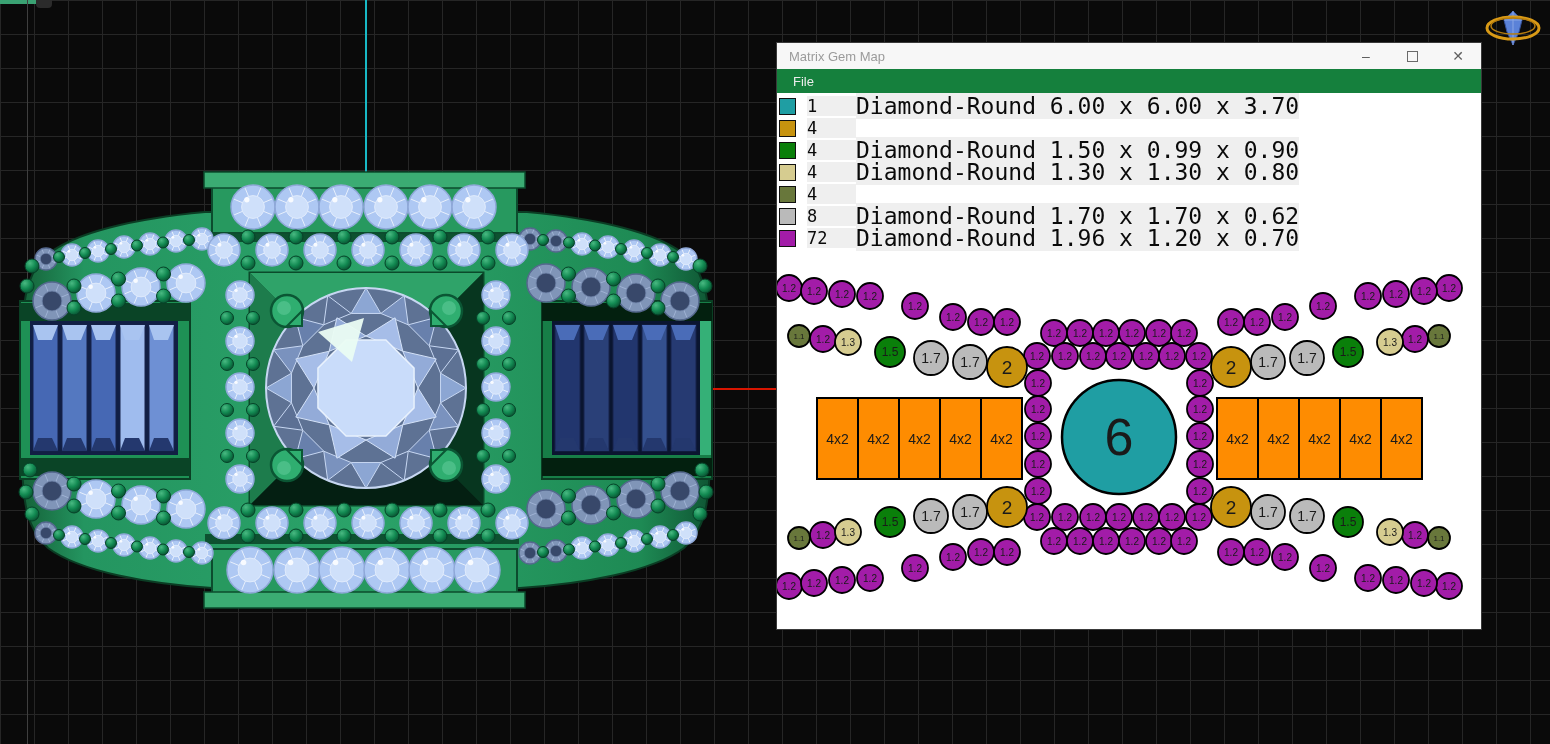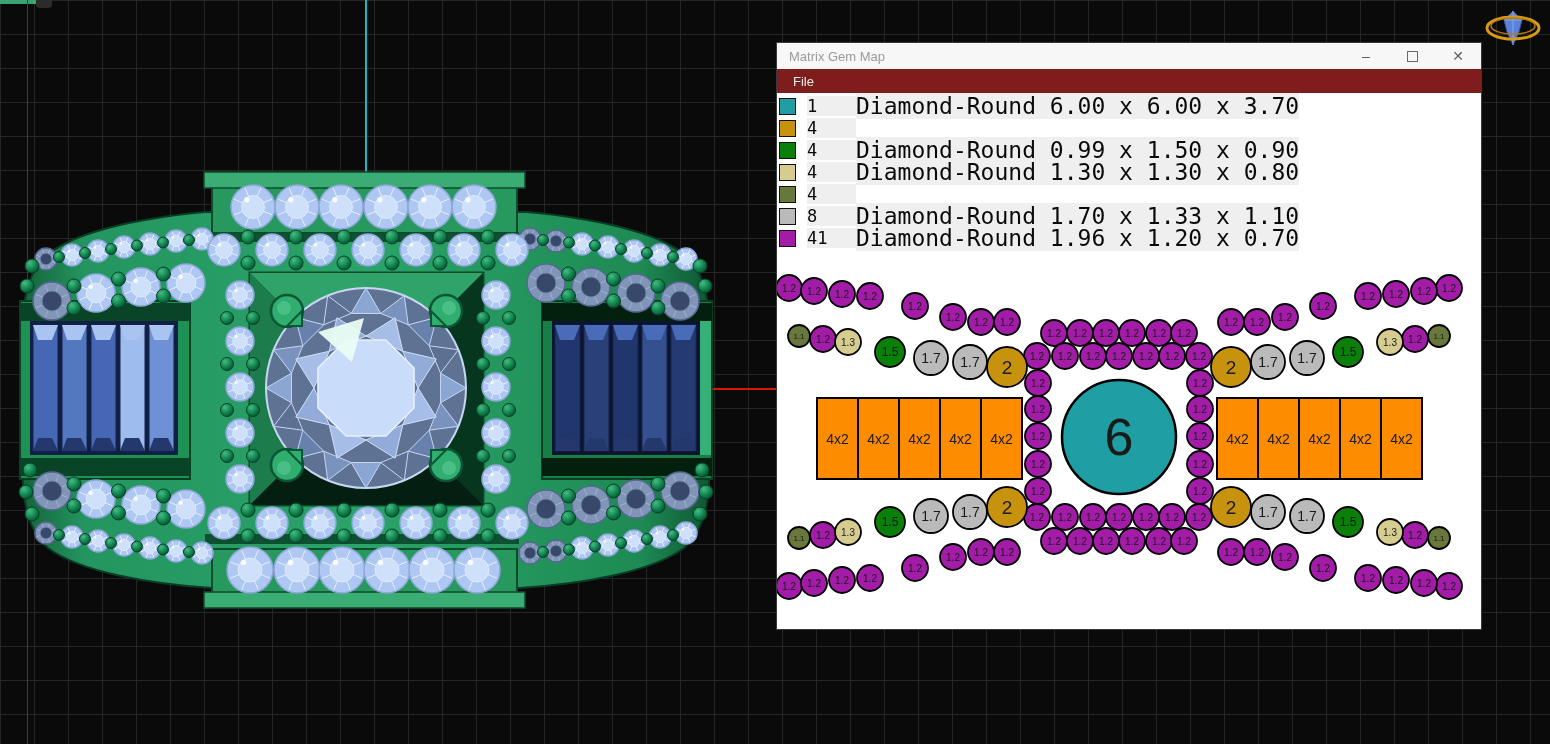--- a/index.html
+++ b/index.html
@@ -19,21 +19,21 @@
   #matrix-logo{position:absolute;left:1482px;top:5px;}
 
   
   #gem-window{position:absolute;left:776px;top:42px;width:706px;height:588px;
               border:1px solid #3a3a3a;box-sizing:border-box;background:#fff;}
   #title-bar{height:26px;background:#f7f7f7;display:flex;align-items:center;}
   #title-text{color:#9b9b9b;font-size:13px;padding-left:12px;flex:1;white-space:nowrap;}
   .win-btn{width:46px;height:26px;display:flex;align-items:center;justify-content:center;
            color:#5f5f5f;font-size:14px;}
   #maximize-box{width:9px;height:9px;border:1px solid #6a6a6a;display:inline-block;}
-  #menu-bar{height:24px;background:#7f1d1d;display:flex;align-items:center;}
+  #menu-bar{height:24px;background:#15803d;display:flex;align-items:center;}
   #file-menu{color:#ececec;font-size:13px;padding:0 10px;margin-left:6px;height:100%;
              display:flex;align-items:center;}
   #content{position:relative;width:704px;height:536px;background:#fff;overflow:hidden;}
   #legend{position:absolute;left:0;top:2px;}
   .legend-row{height:22px;display:flex;align-items:center;}
   .legend-swatch{width:15px;height:15px;border:1px solid #101010;margin-left:2px;flex:none;}
   .legend-count{font-family:"DejaVu Sans Mono",monospace;font-size:17px;color:#0a0a0a;
                 margin-left:11px;width:49px;background:#efefef;}
   .legend-desc{font-family:"DejaVu Sans Mono",monospace;font-size:23px;color:#0a0a0a;
                background:#efefef;white-space:pre;}
@@ -1753,37 +1753,37 @@
             <span class="legend-count">1</span>
             <span class="legend-desc">Diamond-Round 6.00 x 6.00 x 3.70</span>
           </div>
           <div class="legend-row">
             <span class="legend-swatch" style="background: rgb(199, 147, 15);"></span>
             <span class="legend-count">4</span>
           </div>
           <div class="legend-row">
             <span class="legend-swatch" style="background: rgb(10, 127, 10);"></span>
             <span class="legend-count">4</span>
-            <span class="legend-desc">Diamond-Round 0.99 x 1.50 x 0.90</span>
+            <span class="legend-desc">Diamond-Round 1.50 x 0.99 x 0.90</span>
           </div>
           <div class="legend-row">
             <span class="legend-swatch" style="background: rgb(214, 204, 144);"></span>
             <span class="legend-count">4</span>
             <span class="legend-desc">Diamond-Round 1.30 x 1.30 x 0.80</span>
           </div>
           <div class="legend-row">
             <span class="legend-swatch" style="background: rgb(104, 119, 59);"></span>
             <span class="legend-count">4</span>
           </div>
           <div class="legend-row">
             <span class="legend-swatch" style="background: rgb(186, 186, 186);"></span>
             <span class="legend-count">8</span>
-            <span class="legend-desc">Diamond-Round 1.70 x 1.33 x 1.10</span>
+            <span class="legend-desc">Diamond-Round 1.70 x 1.70 x 0.62</span>
           </div>
           <div class="legend-row">
             <span class="legend-swatch" style="background: rgb(162, 28, 168);"></span>
-            <span class="legend-count">41</span>
+            <span class="legend-count">72</span>
             <span class="legend-desc">Diamond-Round 1.96 x 1.20 x 0.70</span>
           </div>
         </div>
     </div>
   </div>
 </div>
 
 </body></html>

